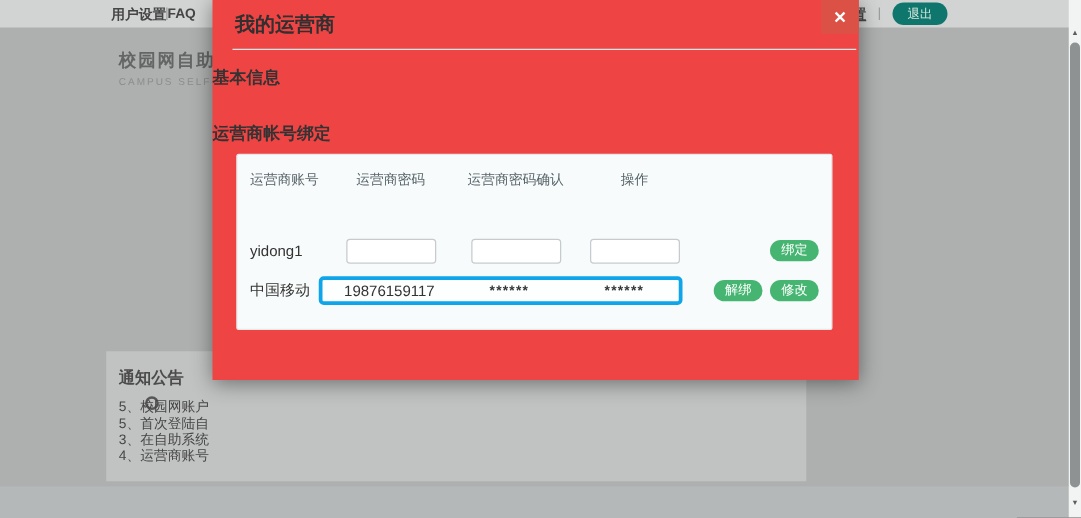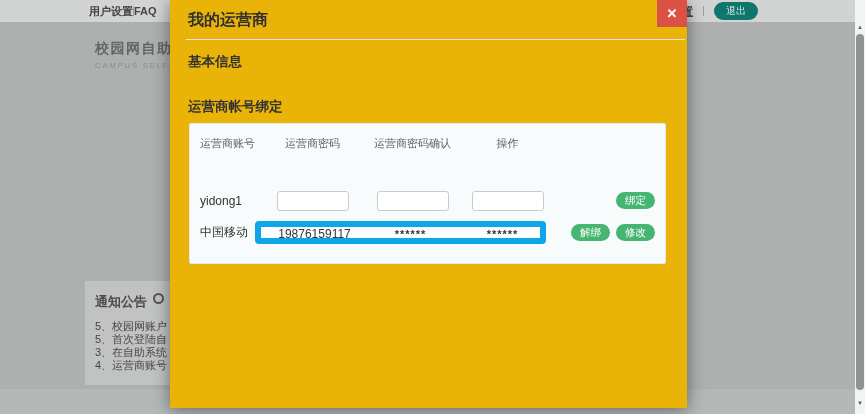--- a/index.html
+++ b/index.html
@@ -18,65 +18,65 @@
   .nav-partial { font-weight:bold; color:#4a4a4a; text-decoration:underline; }
   .logout-pill { background:#0f766e; color:#d9e9de; font-size:10px; padding:2px 12px;
                  border-radius:9px; border:none; }
 
   .brand { position:absolute; left:95px; top:40px; }
   .brand-title { font-size:14px; font-weight:bold; color:#646666; letter-spacing:1.5px; white-space:nowrap; }
   .brand-sub { font-size:8px; color:#8b8d8d; letter-spacing:1.6px; margin-top:3px; white-space:nowrap; }
 
   .notice-card { position:absolute; left:85px; top:281px; width:560px; height:104px; background:#c1c2c2; }
   .notice-head { position:absolute; left:10px; top:12px; font-size:13px; font-weight:bold; color:#4b4b4b;
-                 display:flex; gap:6px; }
+                 display:flex; align-items:center; gap:6px;flex-direction:column; }
   .notice-icon { width:11px; height:11px; border:2px solid #565656; border-radius:50%; display:inline-block; }
   .notice-list { position:absolute; left:10px; top:39px; list-style:none; font-size:11px; color:#464646;
                  line-height:13px; white-space:nowrap; }
 
   .footer-strip { position:absolute; left:0; top:389px; width:865px; height:25px; background:#b4b8b9; }
 
   
   .scrollbar { position:absolute; right:0; top:0; width:10px; height:414px; background:#f2f3f3; z-index:40; }
   .sb-arrow { position:absolute; left:0; width:10px; height:10px; font-size:6px; color:#5d5d5d;
               text-align:center; line-height:10px; }
   .sb-up { top:22px; } .sb-down { top:398px; }
   .sb-thumb { position:absolute; left:1px; top:34px; width:8px; height:356px; background:#8f9293; border-radius:4px; }
 
   
-  .modal { position:absolute; left:170px; top:0; width:517px; height:408px; background:#eab308;
+  .modal { position:absolute; left:170px; top:0; width:517px; height:304px; background:#ef4444;
            box-shadow:0 2px 16px rgba(0,0,0,.45); z-index:30; }
   .modal-titlebar { position:relative; padding:10px 18px 8px 18px; }
   .modal-title { font-size:16px; font-weight:bold; color:#303030; }
   .modal-close { position:absolute; right:0; top:0; width:30px; height:27px; background:#db5146;
                  color:#ffffff; font-size:13px; font-weight:bold; text-align:center; line-height:27px;
                  border:none; cursor:pointer; }
   .modal-hr { border:none; border-top:1px solid #e8e8e8; margin:0 2px 0 16px; }
 
-  .section { padding-left:18px; }
+  .section { }
   .sec-head { font-size:13.5px; font-weight:bold; color:#333; }
   .basic-head { margin-top:13px; }
   .username { font-size:12.5px; color:#333; margin-top:11px; }
   .bind-head { margin-top:27px; }
 
   .panel { margin:7px 21px 0 19px; height:141px; background:#f8fbfb; border:1px solid #e4e8e9;
            border-radius:2px; padding:10px 10px 0 10px; }
   .tbl-head, .tbl-row { display:grid; grid-template-columns:55px 115px 85px 105px 1fr; align-items:center; }
   .tbl-head { height:18px; margin-bottom:7px; }
   .th { font-size:11px; color:#566468; text-align:center; }
   .th:first-child { text-align:left; }
   .tbl-row { height:27px;margin-top:35px; }
   .row-name { font-size:12px; color:#333; }
   .cell-input { justify-self:center; width:72px; height:20px; border:1px solid #c6cbce; border-radius:3px;
                 background:#fff; outline:none; padding:0 4px; font-size:11px; }
   .actions { display:flex; justify-content:flex-end; gap:6px; }
   .btn-green { background:#45b571; color:#fff; font-size:10.5px; border:none; border-radius:9px;
                padding:2.5px 9px; line-height:1.1; cursor:pointer; white-space:nowrap; }
   .row2 { margin-top:5px; }
-  .hl-box { grid-column:2 / 5; margin-right:14px; height:23px; border:6px solid #0ea5e9; border-radius:4px;
+  .hl-box { grid-column:2 / 5; margin-right:14px; height:23px; border:3px solid #0ea5e9; border-radius:4px;
             background:#fdfefe; display:grid; grid-template-columns:107px 85px 99px; align-items:center; }
   .hl-val { font-size:12px; color:#333; text-align:center; }
   .hl-stars { font-size:11px; font-weight:bold; letter-spacing:1px; }
 </style>
 </head>
 <body>
 
 <div class="stage">
 
   <div class="bg-header">

